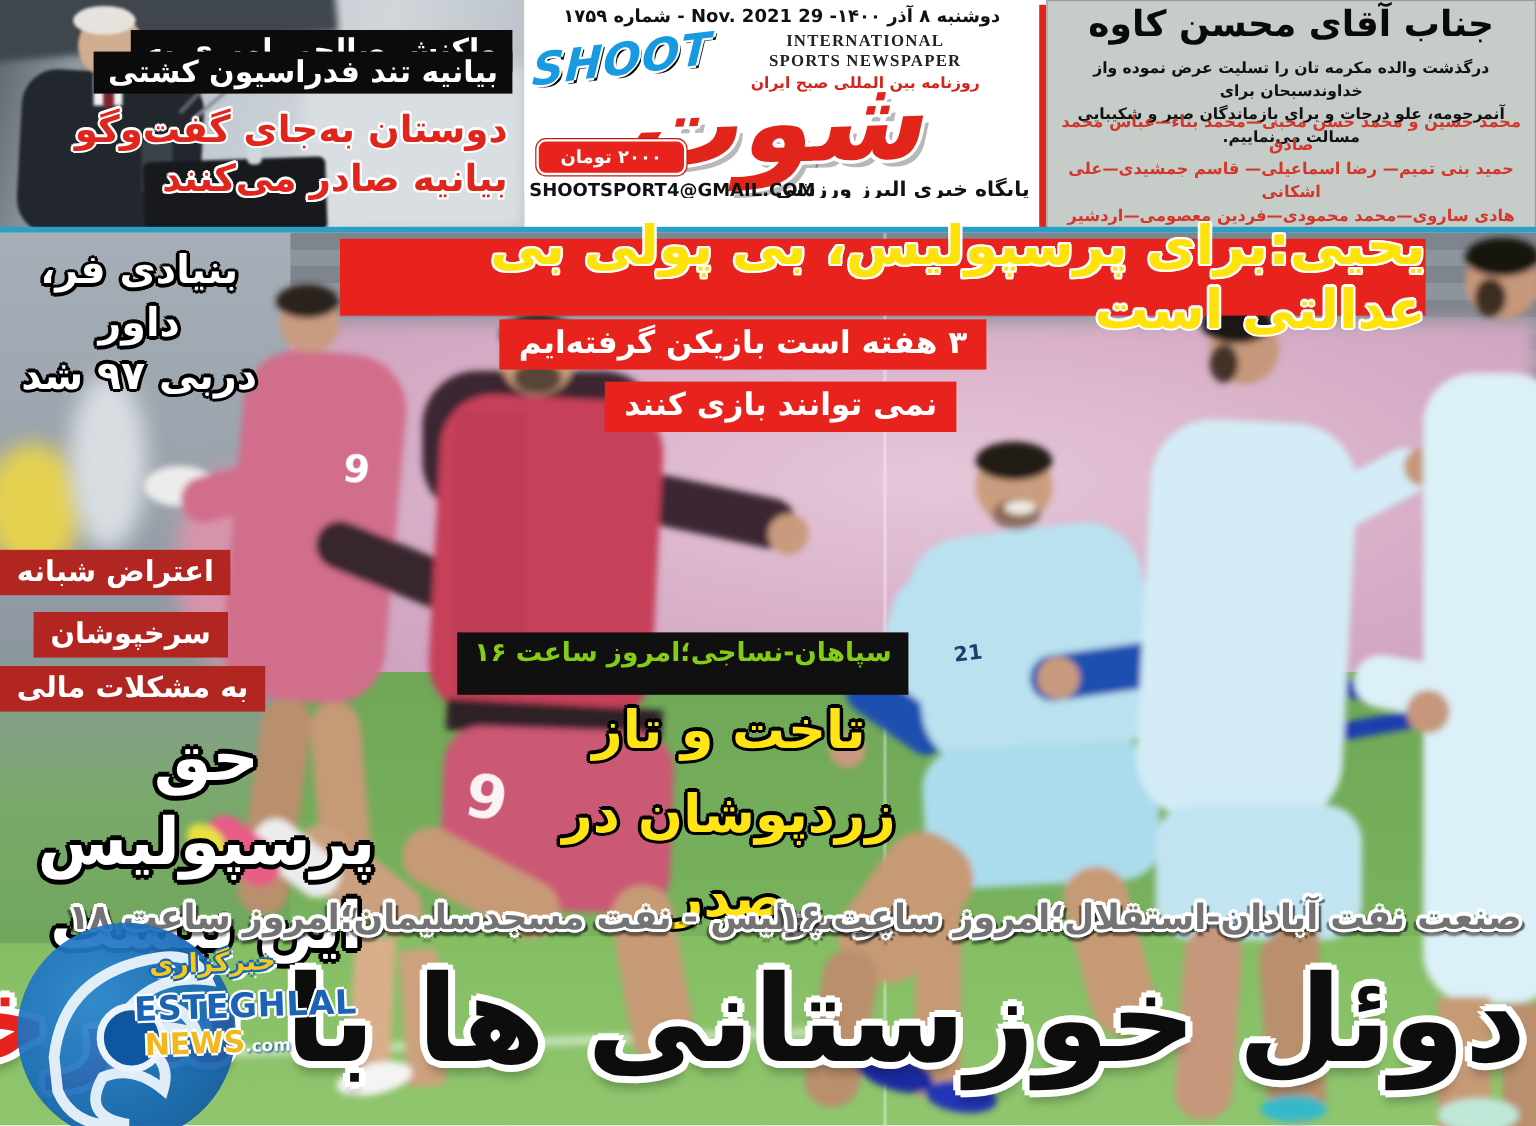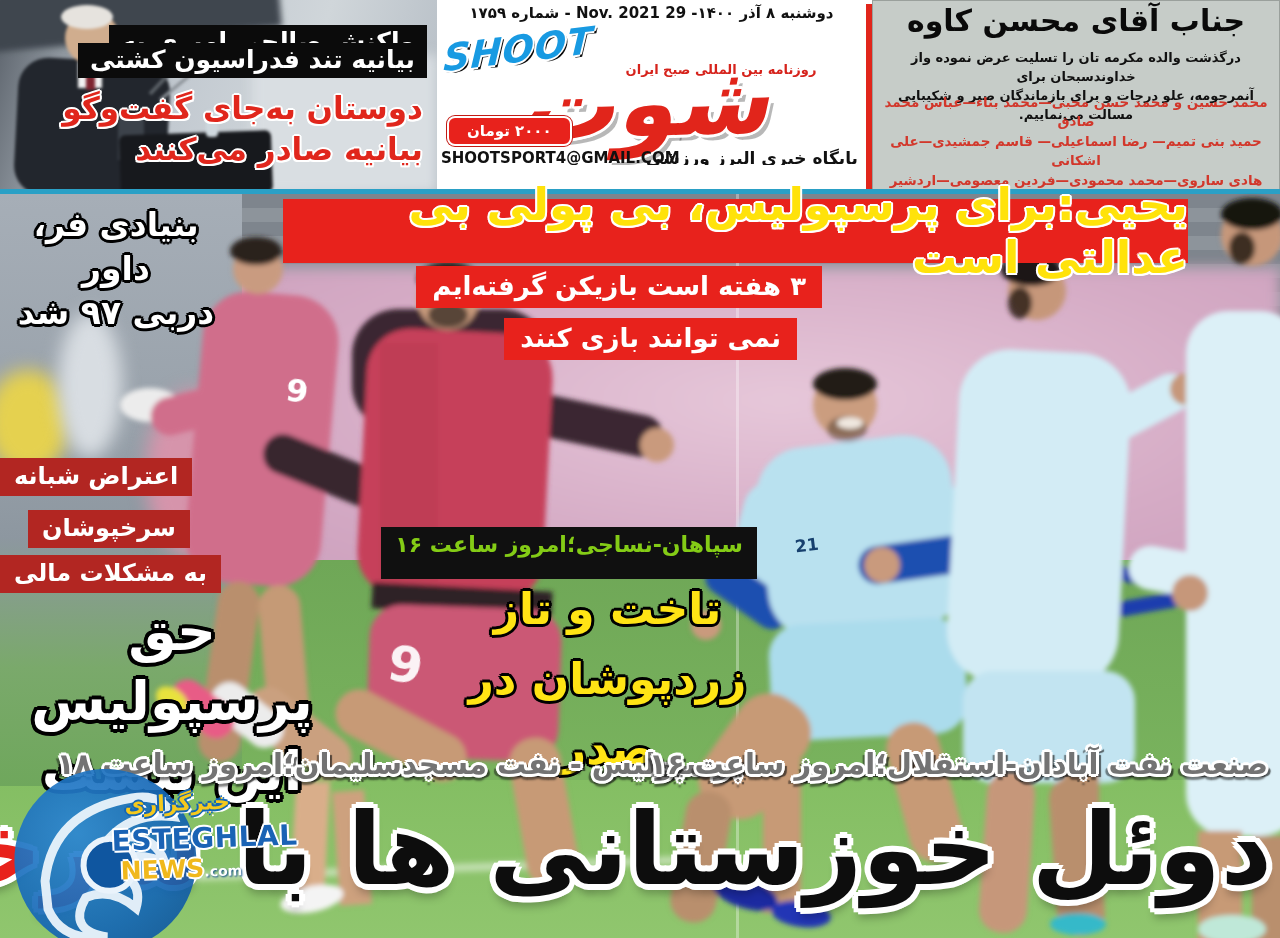--- a/index.html
+++ b/index.html
@@ -240,20 +240,24 @@
     </svg>
     <div class="abs tl-kicker" style="top:25px;margin-left:25px;"><span class="rtl">واکنش صالحی امیری به</span></div>
     <div class="abs tl-kicker" style="top:43px;"><span class="rtl">بیانیه تند فدراسیون کشتی</span></div>
     <div class="abs tl-quote ow2" style="top:90px;"><span class="rtl">دوستان به‌جای گفت‌وگو</span></div>
     <div class="abs tl-quote ow2" style="top:131px;"><span class="rtl">بیانیه صادر می‌کنند</span></div>
   </div>
 
   <div class="abs masthead">
     <div class="abs mh-date rtl">دوشنبه ۸ آذر ۱۴۰۰- 29 Nov. 2021 - شماره ۱۷۵۹</div>
     <div class="abs mh-shoot-en">SHOOT</div>
+    <div class="abs mh-intl">
+      <div>INTERNATIONAL</div>
+      <div>SPORTS NEWSPAPER</div>
+    </div>
     <div class="abs mh-tagfa rtl">روزنامه بین المللی صبح ایران</div>
     <div class="abs mh-logo-fa">شوت</div>
     <div class="abs mh-price rtl">۲۰۰۰ تومان</div>
     <div class="abs mh-email">SHOOTSPORT4@GMAIL.COM</div>
     <div class="abs mh-phone rtl">تلفن تماس: ۸۸۸۱۰۷۰۳</div>
     <div class="abs mh-sitefa rtl">پایگاه خبری البرز ورزشی</div>
     <div class="abs mh-siteen">ALBORZVARZESHI.COM</div>
   </div>
   <div class="abs mh-divider"></div>
 

